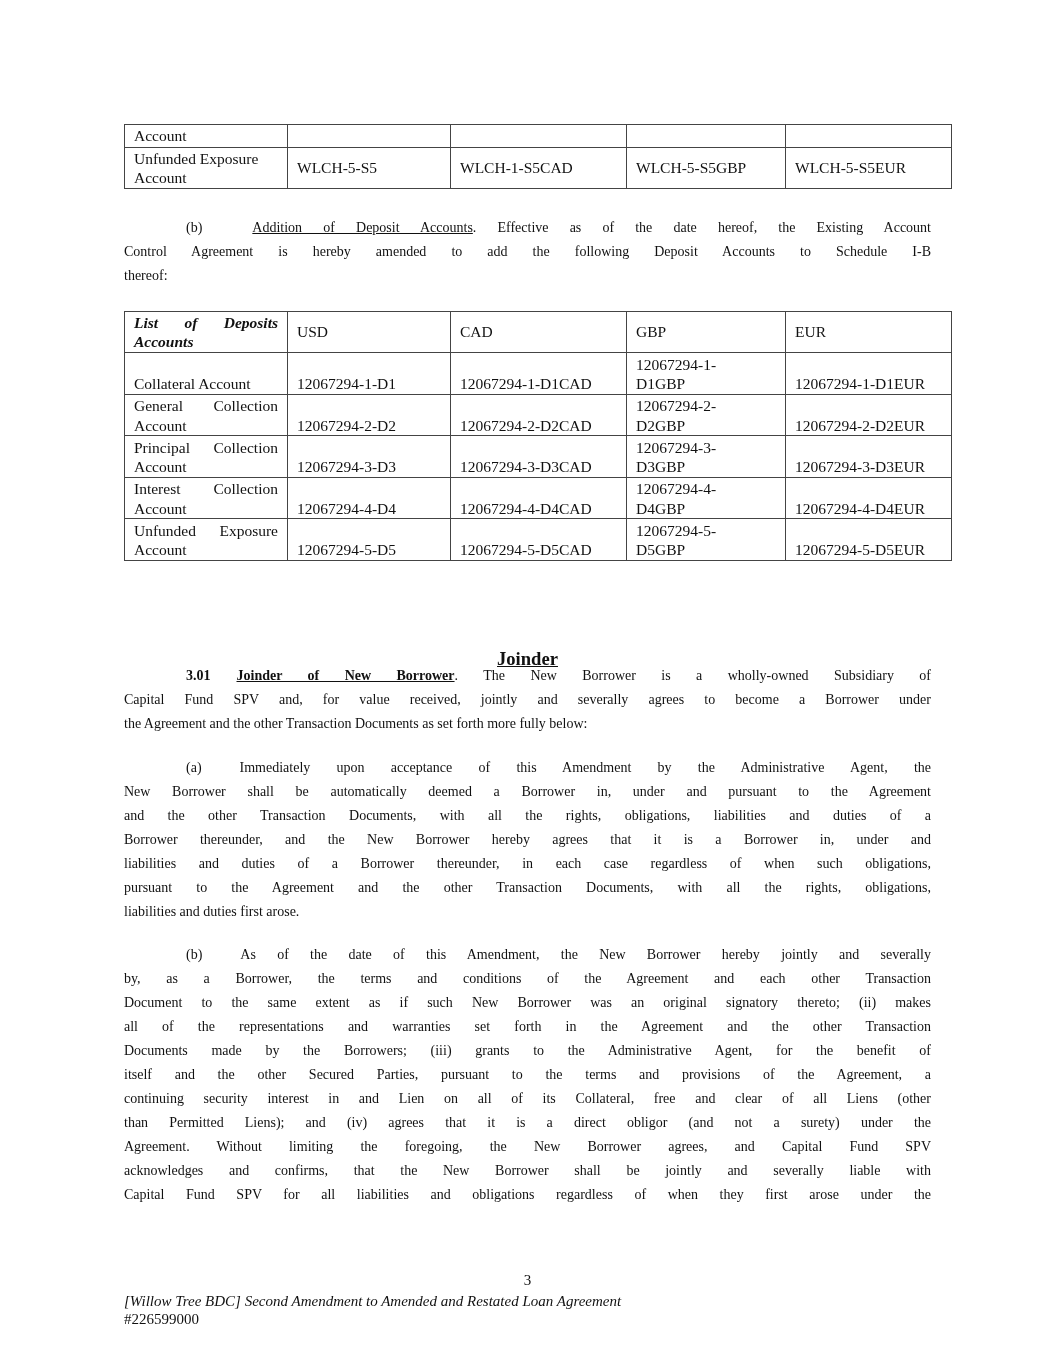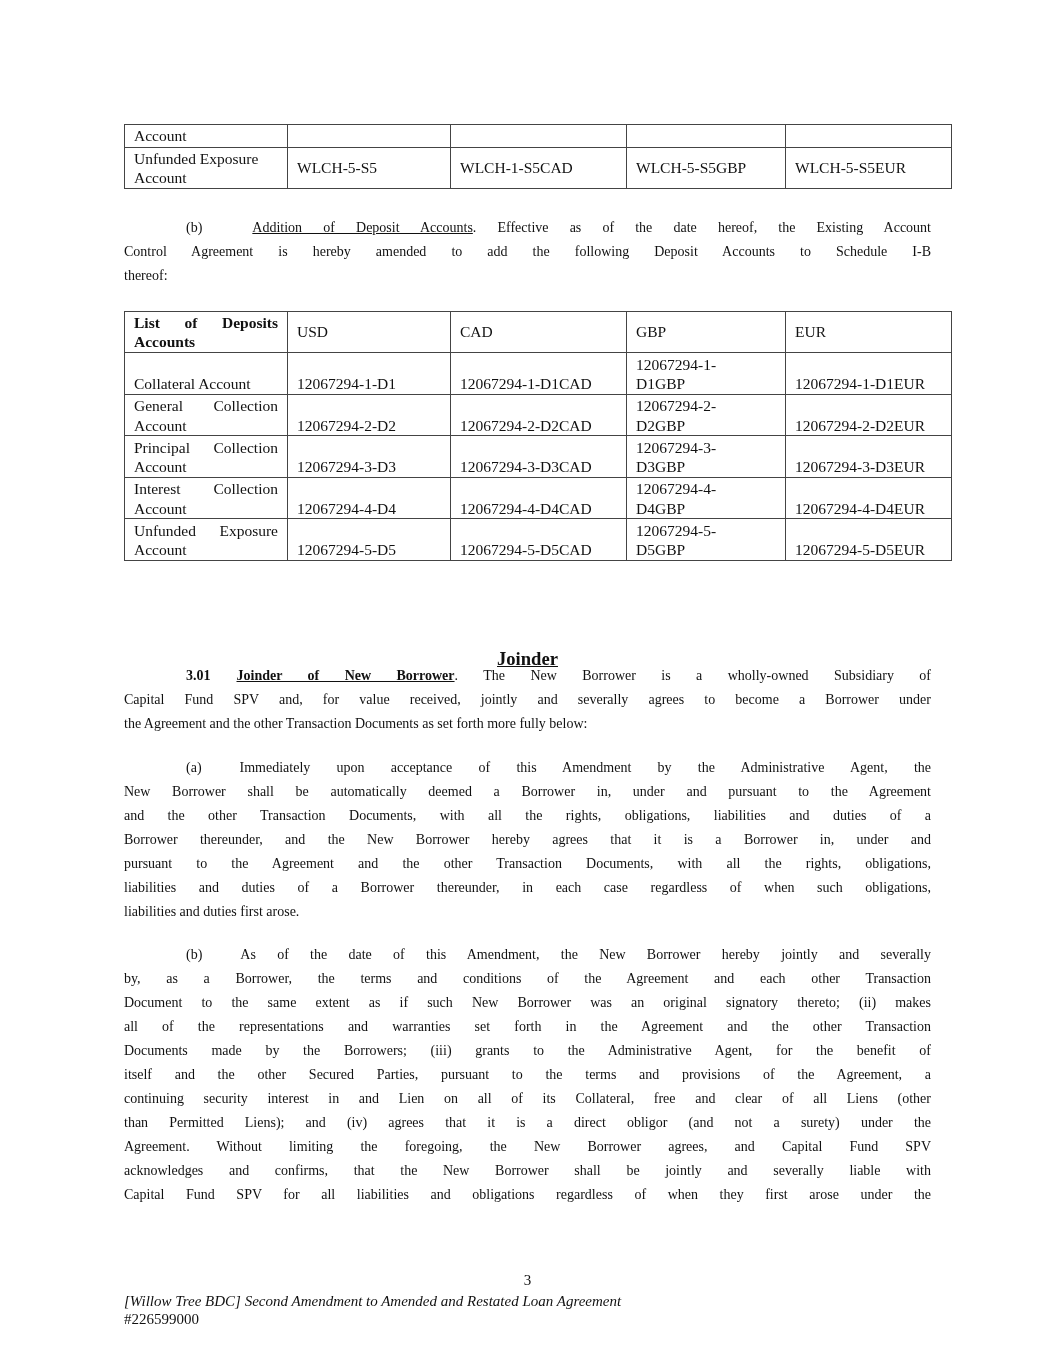--- a/index.html
+++ b/index.html
@@ -13,21 +13,21 @@
   table.grid td.lbl { text-align: justify; text-align-last: left; }
   table.grid td.mid { vertical-align: middle; }
 
   #tbl-top { left: 124px; top: 124px; width: 827px; }
   #tbl-top tr.r1 td { height: 22px; }
   #tbl-top tr.r2 td { height: 40px; }
 
   #tbl-dep { left: 124px; top: 311px; width: 827px; }
   #tbl-dep tr.hdr td { height: 40px; vertical-align: middle; }
   #tbl-dep tr.row td { height: 40.5px; }
-  #tbl-dep .hdr-lbl { font-weight: bold; line-height: 19px; }
+  #tbl-dep .hdr-lbl { font-weight: bold; line-height: 19px; font-style: italic; }
   .hdr-lbl .j { display: block; text-align: justify; text-align-last: justify; }
 
   .para { position: absolute; left: 124px; width: 807px; font-size: 14px; line-height: 24px;
           text-align: justify; }
   .para .l { display: block; text-align: justify; text-align-last: justify; white-space: nowrap; }
   .para .l.last { text-align-last: left; }
   .para .l.ind { padding-left: 62px; }
   .tab { display: inline-block; width: 50px; }
   .u { text-decoration: underline; }
   .b { font-weight: bold; }
@@ -172,22 +172,22 @@
     <span class="l ind"><span class="b">3.01</span><span class="tab" style="width:26px"></span><span class="b u">Joinder of New Borrower</span><span>.  The New Borrower is a wholly-owned Subsidiary of</span></span>
     <span class="l">Capital Fund SPV and, for value received, jointly and severally agrees to become a Borrower under</span>
     <span class="l last">the Agreement and the other Transaction Documents as set forth more fully below:</span>
   </div>
 
   <div class="para" style="top:756px;">
     <span class="l ind"><span>(a)</span><span class="tab" style="width:38px"></span><span>Immediately upon acceptance of this Amendment by the Administrative Agent, the</span></span>
     <span class="l">New Borrower shall be automatically deemed a Borrower in, under and pursuant to the Agreement</span>
     <span class="l">and the other Transaction Documents, with all the rights, obligations, liabilities and duties of a</span>
     <span class="l">Borrower thereunder, and the New Borrower hereby agrees that it is a Borrower in, under and</span>
+    <span class="l">liabilities and duties of a Borrower thereunder, in each case regardless of when such obligations,</span>
     <span class="l">pursuant to the Agreement and the other Transaction Documents, with all the rights, obligations,</span>
-    <span class="l">liabilities and duties of a Borrower thereunder, in each case regardless of when such obligations,</span>
     <span class="l last">liabilities and duties first arose.</span>
   </div>
 
   <div class="para" style="top:943px;">
     <span class="l ind"><span>(b)</span><span class="tab" style="width:38px"></span><span>As of the date of this Amendment, the New Borrower hereby jointly and severally</span></span>
     <span class="l">by, as a Borrower, the terms and conditions of the Agreement and each other Transaction</span>
     <span class="l">Document to the same extent as if such New Borrower was an original signatory thereto; (ii) makes</span>
     <span class="l">all of the representations and warranties set forth in the Agreement and the other Transaction</span>
     <span class="l">Documents made by the Borrowers; (iii) grants to the Administrative Agent, for the benefit of</span>
     <span class="l">itself and the other Secured Parties, pursuant to the terms and provisions of the Agreement, a</span>

